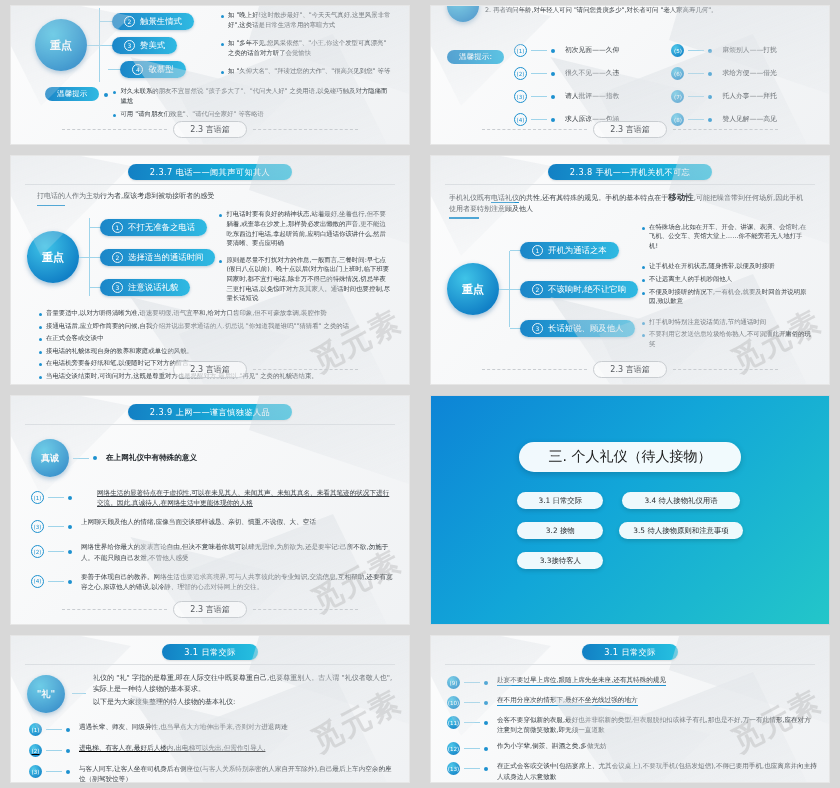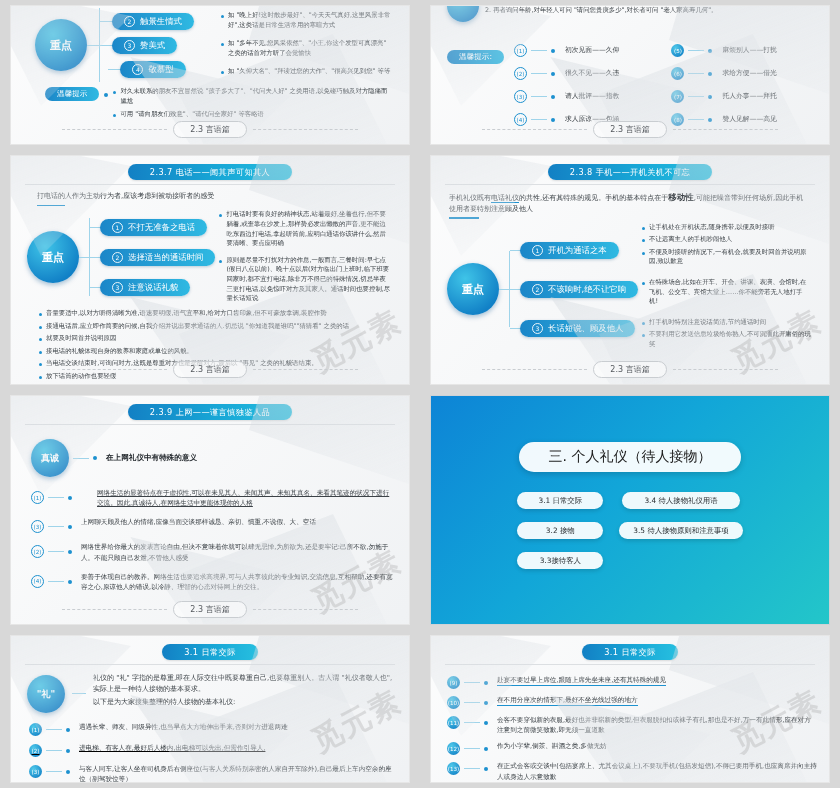--- a/index.html
+++ b/index.html
@@ -339,22 +339,23 @@
         </div>
         <div class="col" style="gap:7px; flex:1; padding-right:8px;">
           <div class="bullet">打电话时要有良好的精神状态,站着最好,坐着也行,但不要躺着,或歪靠在沙发上,那样势必发出懒散的声音,更不能边吃东西边打电话,拿起听筒前,应明白通话你该讲什么,然后要清晰、要点应明确</div>
           <div class="bullet">原则是尽量不打扰对方的作息,一般而言,三餐时间:早七点(假日八点以前)、晚十点以后(对方临出门上班时,临下班要回家时,都不宜打电话,除非万不得已的特殊情况,切忌半夜三更打电话,以免惊吓对方及其家人。通话时间也要控制,尽量长话短说</div>
         </div>
       </div>
 
       <div class="col" style="padding:5px 14px 0 28px; gap:3px;">
         <div class="bullet">音量要适中,以对方听得清晰为准,语速要明缓,语气宜平和,给对方口齿印象,但不可豪放拿调,装腔作势</div>
         <div class="bullet">接通电话后,应立即作简要的问候,自我介绍并说出要求通话的人.切忌说 "你知道我是谁吗""猜猜看" 之类的话</div>
-        <div class="bullet">就要及时回首并说明原因</div>
+        <div class="bullet">在正式会客或交谈中</div>
         <div class="bullet">接电话的礼貌体现自身的教养和家庭或单位的风貌。</div>
+        <div class="bullet">在电话机旁要备好纸和笔,以便随时记下对方的留言。</div>
         <div class="bullet">当电话交谈结束时,可询问对方,这既是尊重对方也是提醒对方,最后以 "再见" 之类的礼貌语结束。</div>
         <div class="bullet">放下话筒的动作也要轻缓</div>
       </div>
 
       <div class="footer">
         <div class="line"></div>
         <div class="cap">2.3  言语篇</div>
         <div class="line"></div>
       </div>
     </div>
@@ -405,26 +406,26 @@
               <div class="node">
                 <span class="num">3</span>
                 <span>长话短说、顾及他人</span>
               </div>
             </div>
           </div>
         </div>
 
         <div class="col" style="flex:1; padding-right:8px; gap:11px; margin-top:-6px;">
           <div class="col" style="gap:3px;">
+            <div class="bullet">在特殊场合,比如在开车、开会、讲课、表演、会馆时,在飞机、公交车、宾馆大堂上……你不能旁若无人地打手机!</div>
+          </div>
+          <div class="col" style="gap:3px;">
             <div class="bullet">让手机处在开机状态,随身携带,以便及时接听</div>
             <div class="bullet">不让远离主人的手机吵闹他人</div>
             <div class="bullet">不便及时接听的情况下,一有机会,就要及时回首并说明原因,致以歉意</div>
-          </div>
-          <div class="col" style="gap:3px;">
-            <div class="bullet">在特殊场合,比如在开车、开会、讲课、表演、会馆时,在飞机、公交车、宾馆大堂上……你不能旁若无人地打手机!</div>
           </div>
           <div class="col" style="gap:3px;">
             <div class="bullet">打手机时特别注意说话简洁,节约通话时间</div>
             <div class="bullet">不要利用它发送信息垃圾给你熟人,不可沉湎此开庸俗的玩笑</div>
           </div>
         </div>
       </div>
 
       <div class="footer">
         <div class="line"></div>

